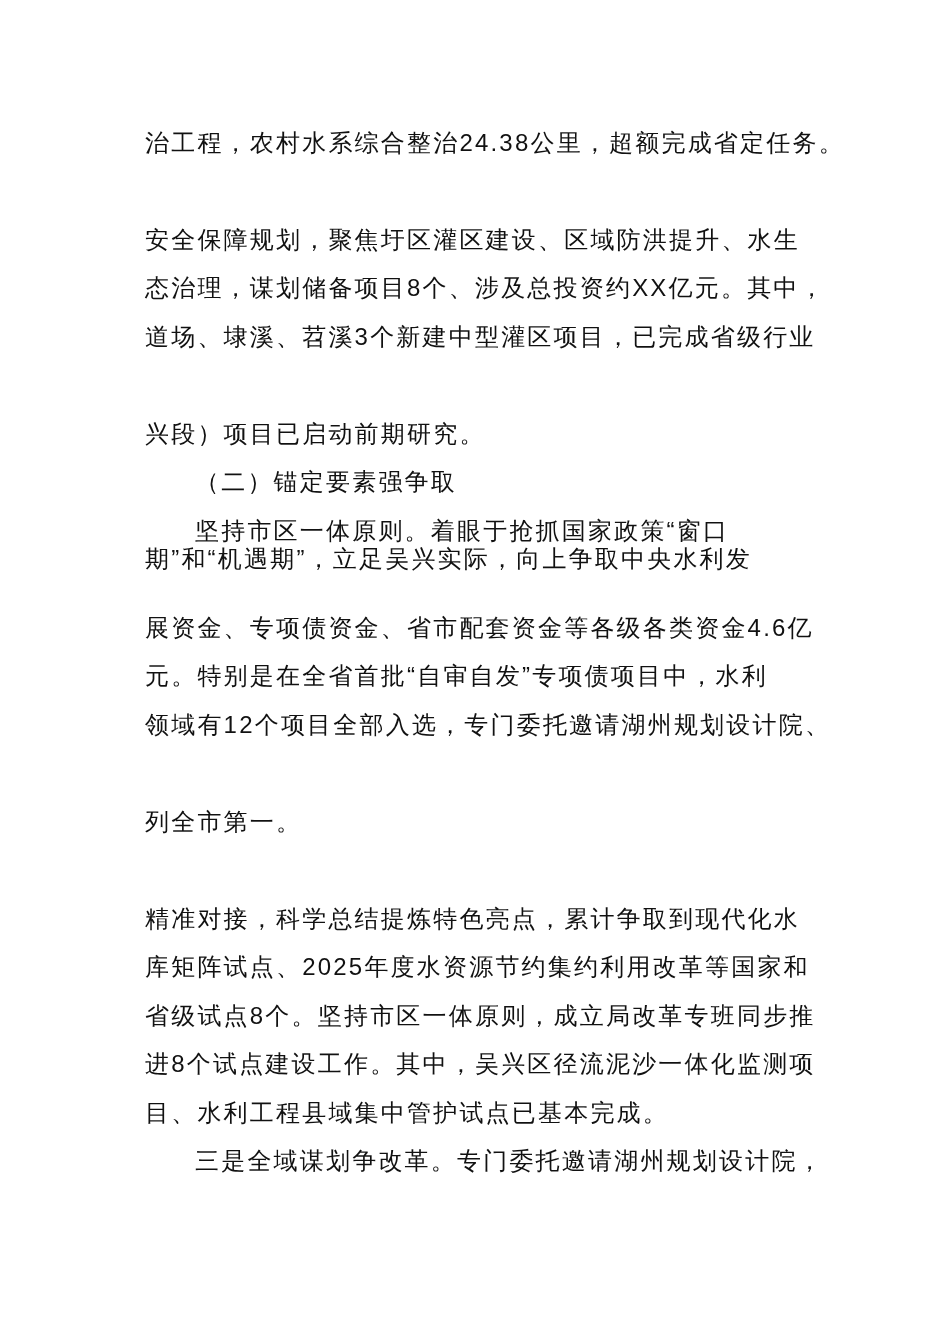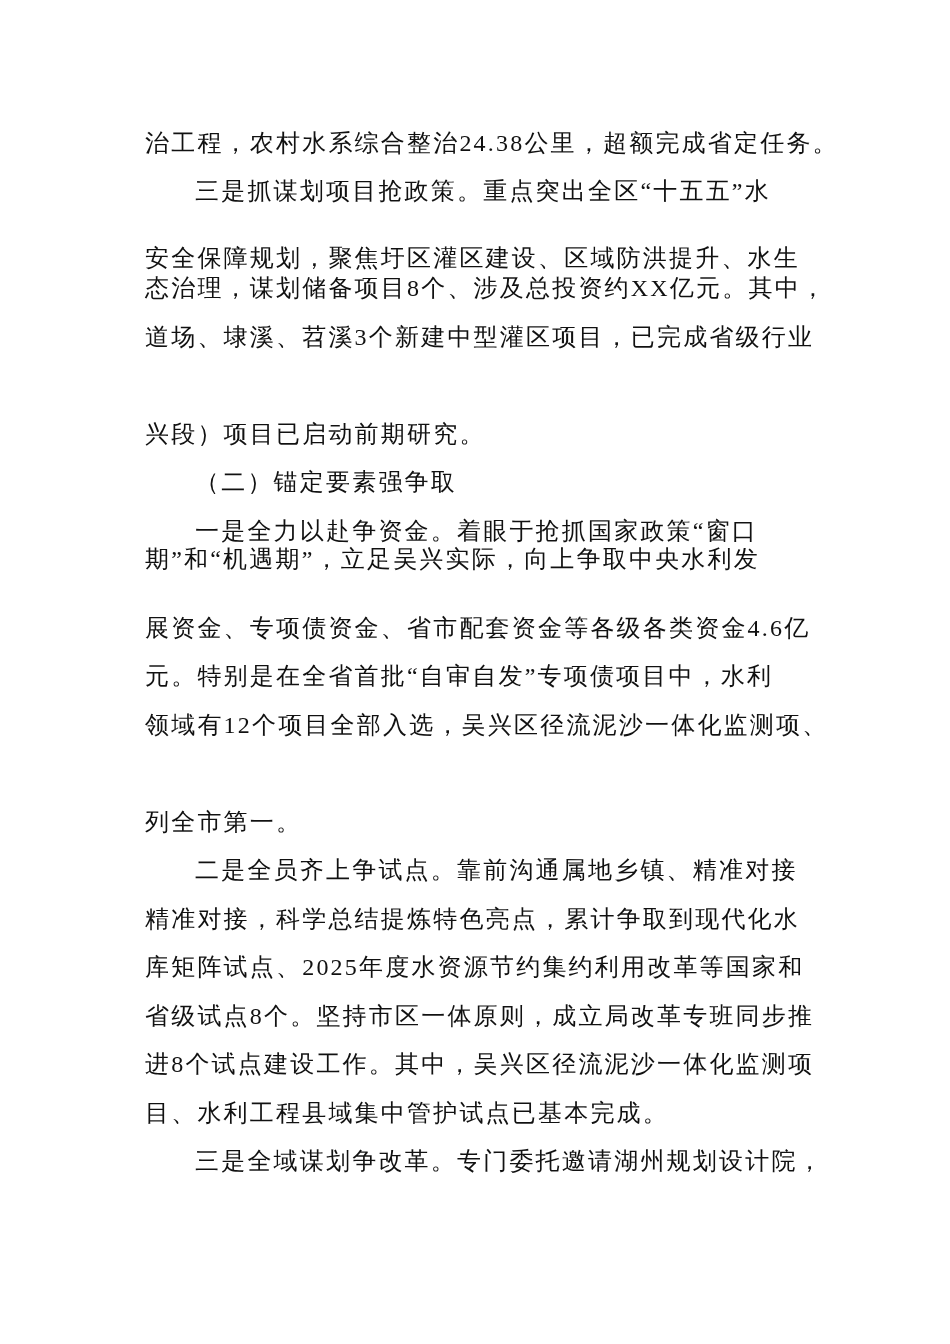--- a/index.html
+++ b/index.html
@@ -1,43 +1,41 @@
 <!DOCTYPE html>
 <html><head>
 <meta charset="utf-8">
 <style>
   html, body { margin:0; padding:0; background:#ffffff; }
   body { width:950px; height:1344px; position:relative; overflow:hidden; }
   .page { position:absolute; left:0; top:0; width:950px; height:1344px; background:#fff; }
   .line {
     position:absolute; left:145px; width:665px;
-    font-family: Liberation Serif, serif;
+    font-family: Liberation Sans, sans-serif;
     font-size:24px; line-height:30px; color:#111;
     white-space:nowrap; letter-spacing:2.2px;
   }
   .indent { left:195px; }
   .subhead { left:195px; }
 </style>
 </head>
 <body>
 
 <div class="page">
   <div class="line" style="top:128px">治工程，农村水系综合整治24.38公里，超额完成省定任务。</div>
-  <div class="line indent" style="top:176px">三是抓谋划项目抢政策。重点突出全区“十五五”水</div>
-  <div class="line" style="top:243px">安全保障规划，聚焦圩区灌区建设、区域防洪提升、水生</div>
+  <div class="line" style="top:225px">安全保障规划，聚焦圩区灌区建设、区域防洪提升、水生</div>
   <div class="line" style="top:273px">态治理，谋划储备项目8个、涉及总投资约XX亿元。其中，</div>
   <div class="line" style="top:322px">道场、埭溪、苕溪3个新建中型灌区项目，已完成省级行业</div>
   <div class="line subhead" style="top:467px">（二）锚定要素强争取</div>
   <div class="line" style="top:419px">兴段）项目已启动前期研究。</div>
-  <div class="line indent" style="top:516px">一是全力以赴争资金。着眼于抢抓国家政策“窗口</div>
+  <div class="line indent" style="top:516px">坚持市区一体原则。着眼于抢抓国家政策“窗口</div>
   <div class="line" style="top:544px">期”和“机遇期”，立足吴兴实际，向上争取中央水利发</div>
   <div class="line" style="top:613px">展资金、专项债资金、省市配套资金等各级各类资金4.6亿</div>
   <div class="line" style="top:661px">元。特别是在全省首批“自审自发”专项债项目中，水利</div>
-  <div class="line" style="top:710px">领域有12个项目全部入选，吴兴区径流泥沙一体化监测项、</div>
+  <div class="line" style="top:710px">领域有12个项目全部入选，专门委托邀请湖州规划设计院、</div>
   <div class="line" style="top:807px">列全市第一。</div>
-  <div class="line indent" style="top:855px">二是全员齐上争试点。靠前沟通属地乡镇、精准对接</div>
   <div class="line" style="top:904px">精准对接，科学总结提炼特色亮点，累计争取到现代化水</div>
   <div class="line" style="top:952px">库矩阵试点、2025年度水资源节约集约利用改革等国家和</div>
   <div class="line" style="top:1001px">省级试点8个。坚持市区一体原则，成立局改革专班同步推</div>
   <div class="line" style="top:1049px">进8个试点建设工作。其中，吴兴区径流泥沙一体化监测项</div>
   <div class="line indent" style="top:1146px">三是全域谋划争改革。专门委托邀请湖州规划设计院，</div>
   <div class="line" style="top:1098px">目、水利工程县域集中管护试点已基本完成。</div>
 </div>
 
 </body></html>

